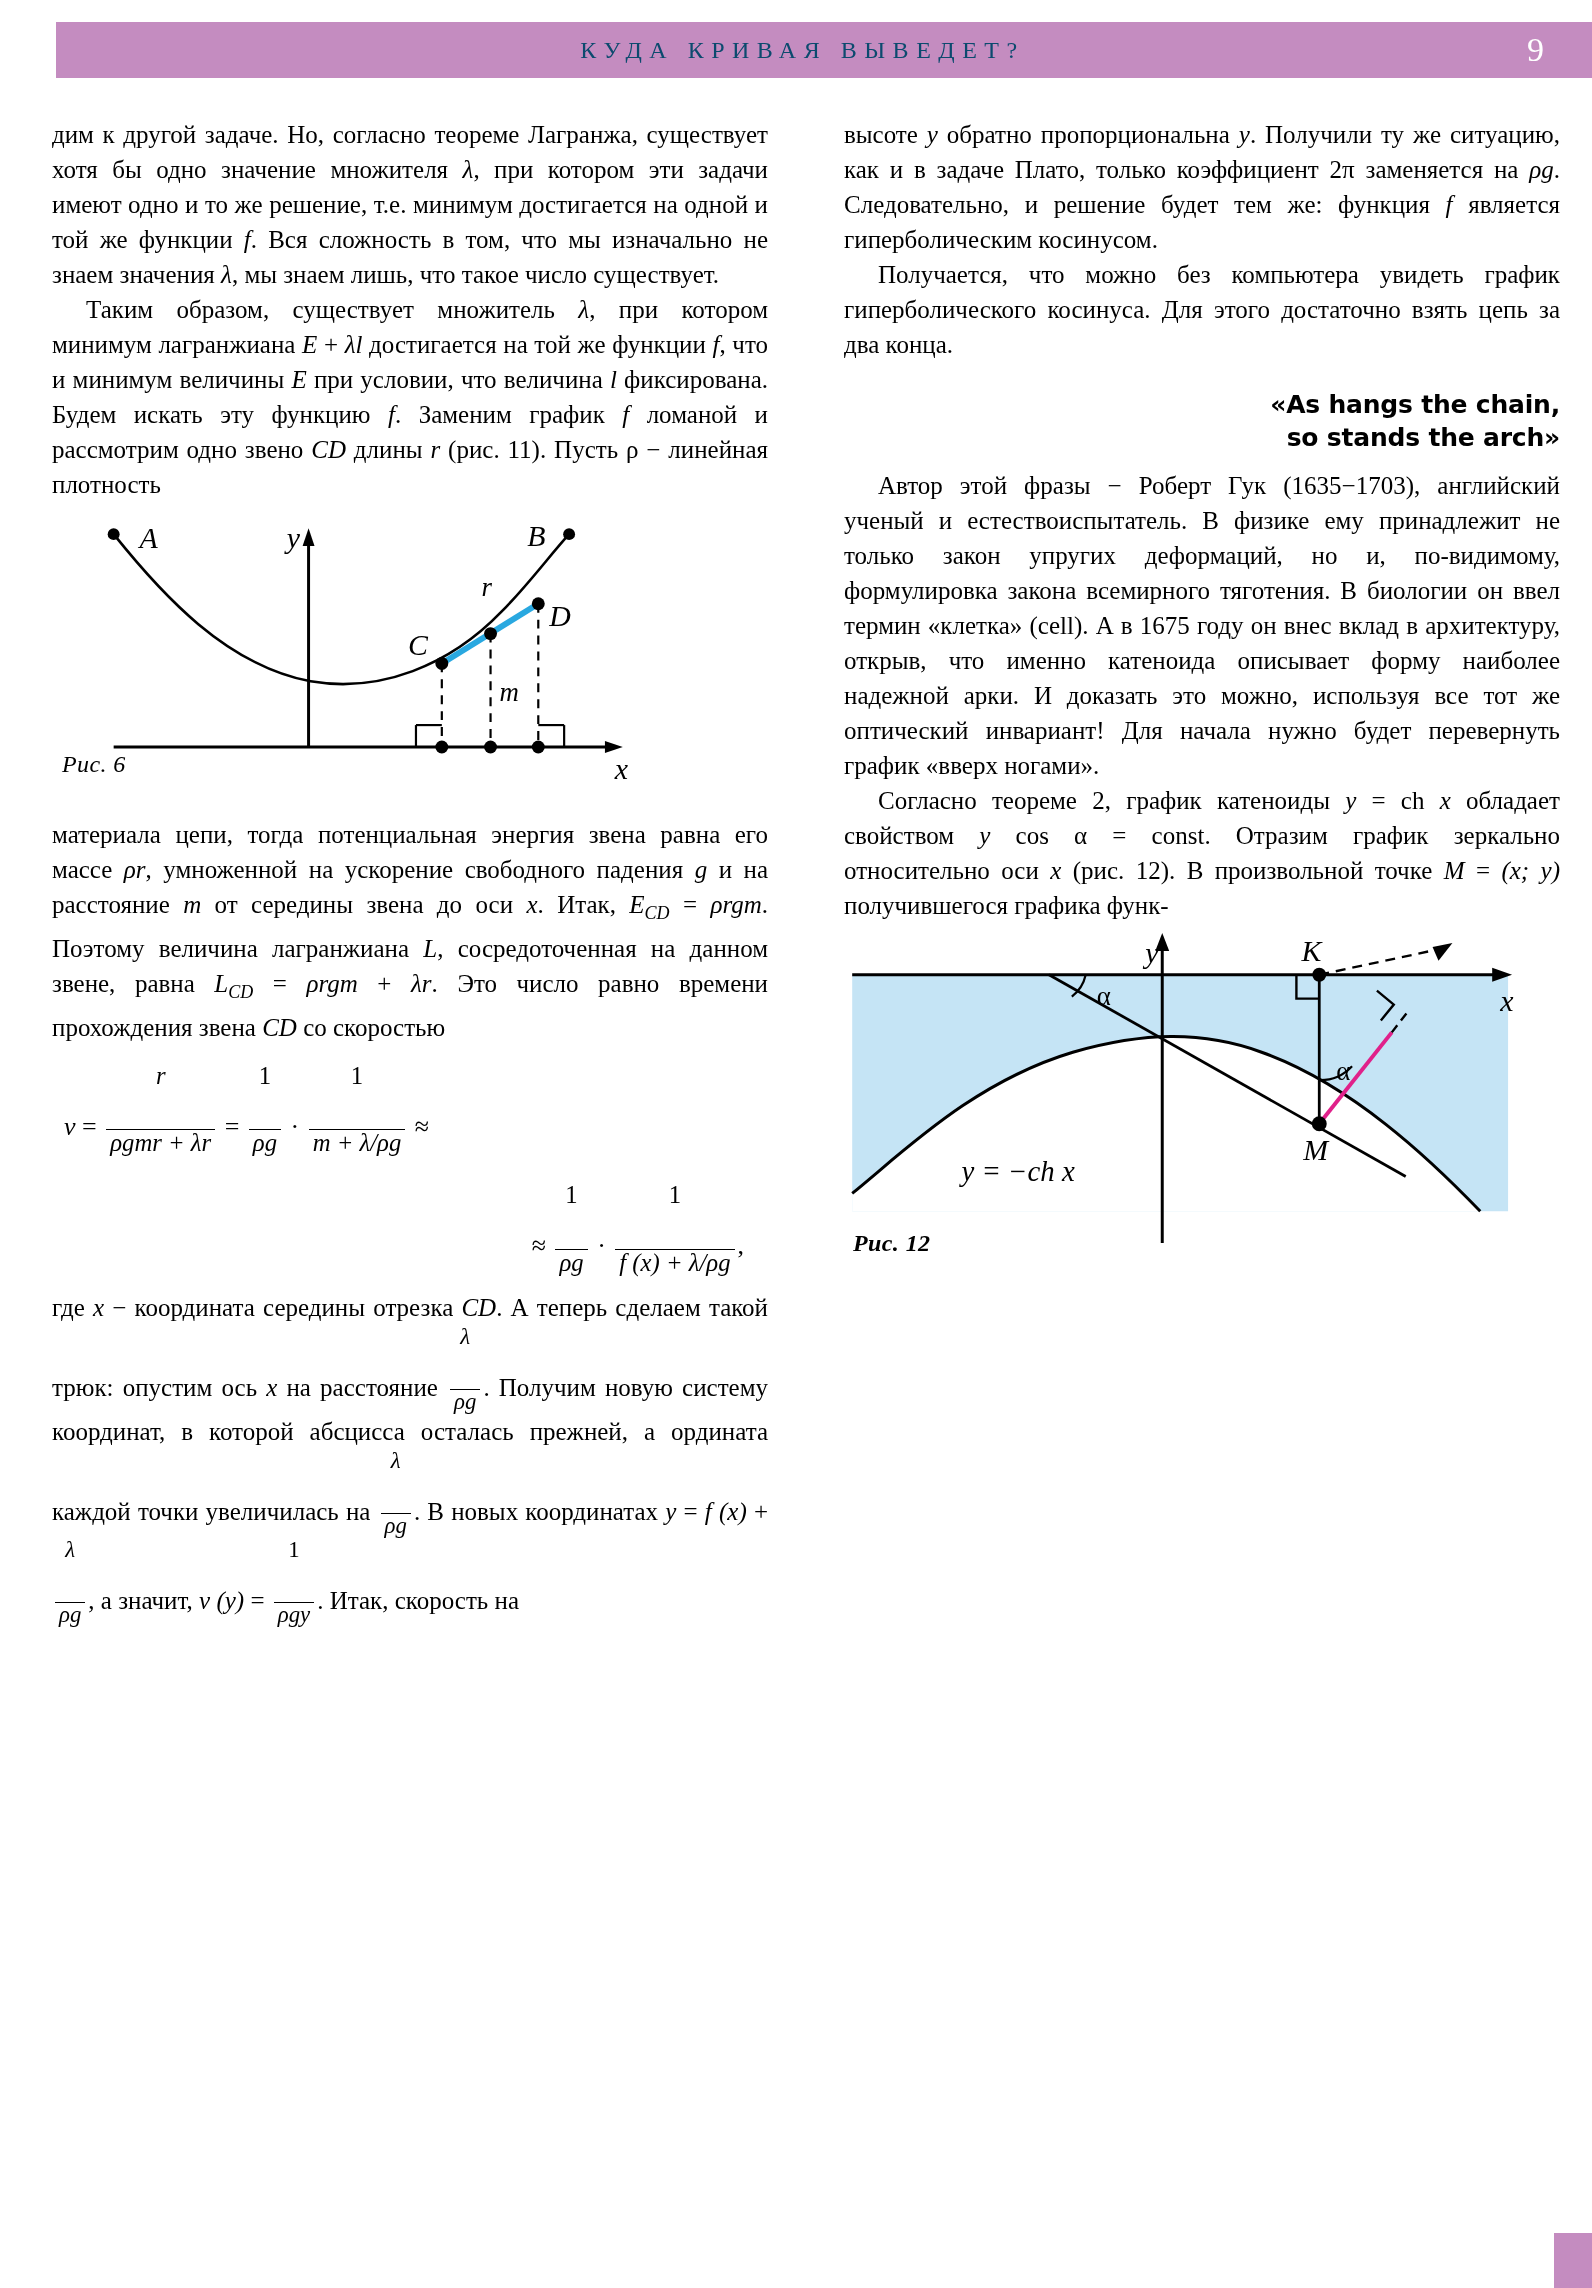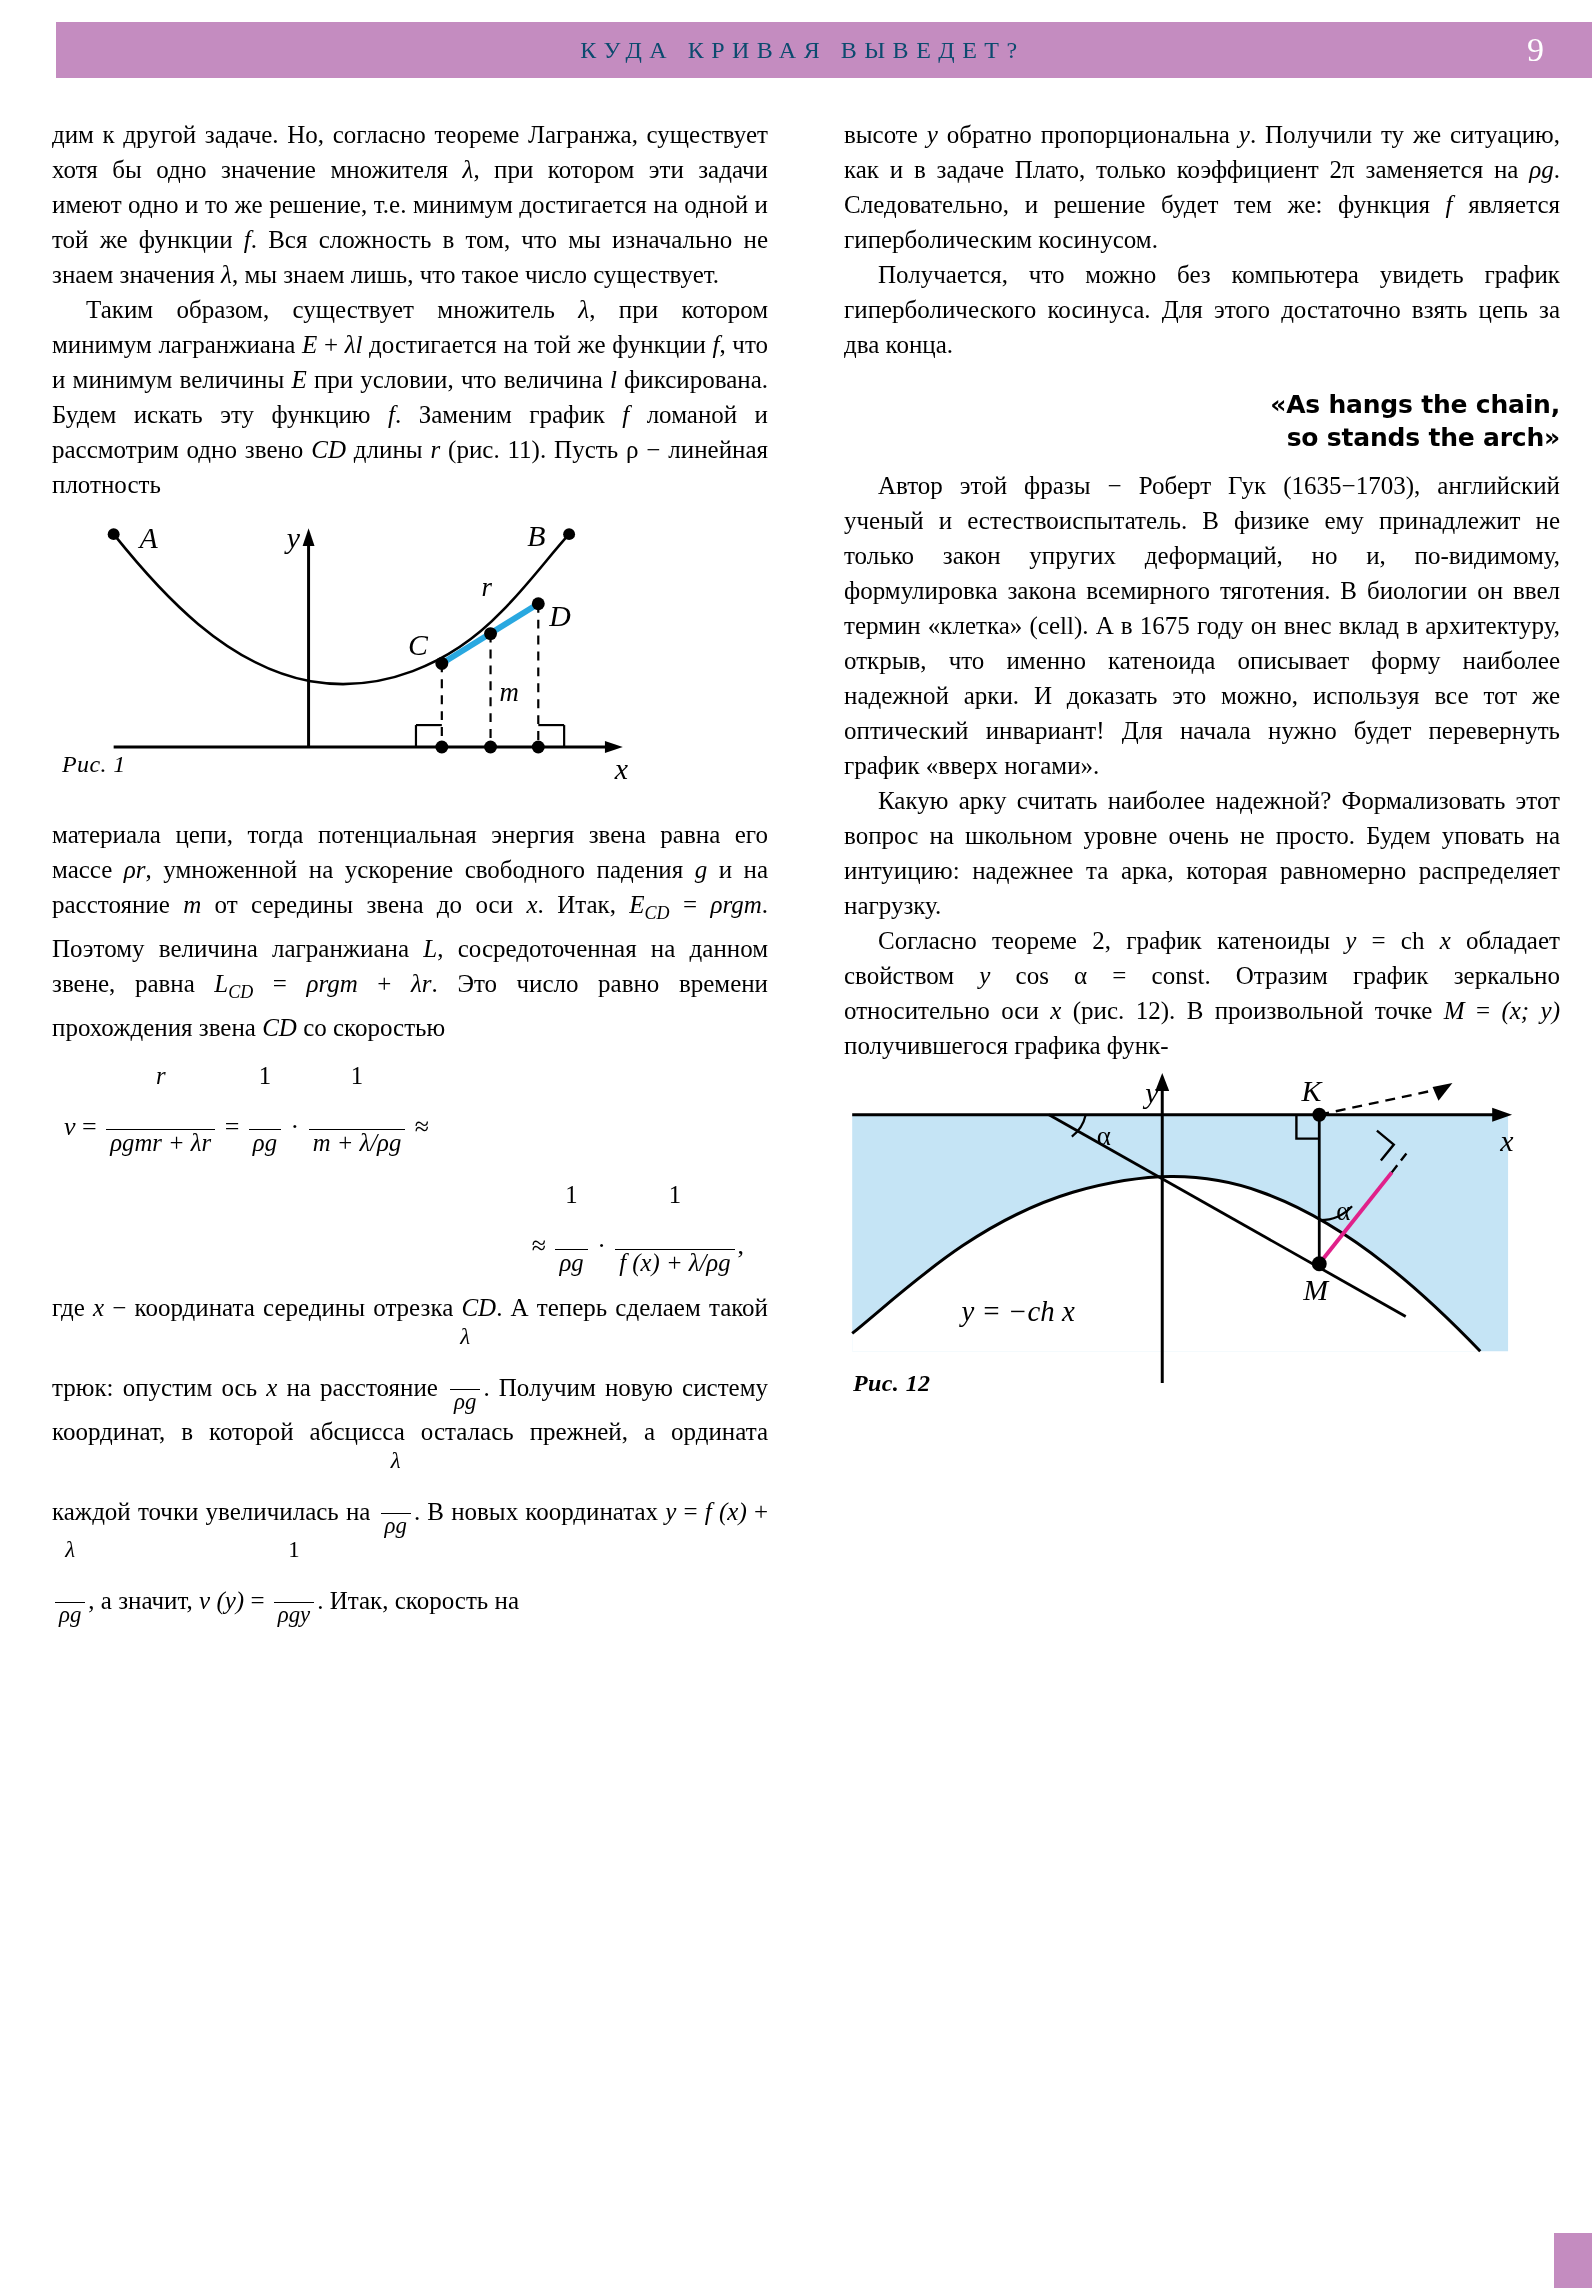--- a/index.html
+++ b/index.html
@@ -131,21 +131,21 @@
 
       <text x="88" y="32" font-size="30" font-style="italic">A</text>
       <text x="478" y="30" font-size="30" font-style="italic">B</text>
       <text x="358" y="140" font-size="30" font-style="italic">C</text>
       <text x="500" y="110" font-size="30" font-style="italic">D</text>
       <text x="432" y="80" font-size="27" font-style="italic">r</text>
       <text x="450" y="186" font-size="27" font-style="italic">m</text>
       <text x="236" y="32" font-size="30" font-style="italic">y</text>
       <text x="566" y="264" font-size="30" font-style="italic">x</text>
     </svg>
-    <div class="fig-caption" style="position:absolute;left:10px;top:225px;">Рис. 1</div>
+    <div class="fig-caption" style="position:absolute;left:10px;top:225px;">Рис. 6</div>
   </div>
 
   <p style="margin-top:34px;"><span>материала цепи, тогда потенциальная энер­гия звена равна его массе </span><span class="i">ρr</span><span>, умноженной на ускорение свободного падения </span><span class="i">g</span><span> и на расстояние </span><span class="i">m</span><span> от середины звена до оси </span><span class="i">x</span><span>. Итак, </span><span class="i">E</span><sub class="i" style="font-size:0.72em">CD</sub><span> = </span><span class="i">ρrgm</span><span>. Поэтому величина лаг­ранжиана </span><span class="i">L</span><span>, сосредоточенная на данном звене, равна </span><span class="i">L</span><sub class="i" style="font-size:0.72em">CD</sub><span> = </span><span class="i">ρrgm</span><span> + </span><span class="i">λr</span><span>. Это число равно времени прохождения звена </span><span class="i">CD</span><span> со скоростью</span></p>
 
   <div class="eqblock">
     <span class="eqline eq-pad">
       <span class="i">v</span>
       <span>=</span>
       <span class="frac">
         <span class="num i">r</span>
@@ -188,21 +188,20 @@
 
   <p class="ind">Получается, что можно без компьютера увидеть график гиперболического косину­са. Для этого достаточно взять цепь за два конца.</p>
 
   <div class="eng-heading">
     <span>«As hangs the chain,</span><br>
     <span>so stands the arch»</span>
   </div>
 
   <p class="ind">Автор этой фразы − Роберт Гук (1635−1703), английский ученый и естествоиспы­татель. В физике ему принадлежит не только закон упругих деформаций, но и, по-видимому, формулировка закона все­мирного тяготения. В биологии он ввел термин «клетка» (cell). А в 1675 году он внес вклад в архитектуру, открыв, что именно катеноида описывает форму наи­более надежной арки. И доказать это мож­но, используя все тот же оптический инва­риант! Для начала нужно будет перевер­нуть график «вверх ногами».</p>
 
-  <p class="ind">Какую арку считать наиболее надеж­ной? Формализовать этот вопрос на школь­ном уровне очень не просто. Будем упо­вать на интуицию: надежнее та арка, кото­рая равномерно распределяет нагрузку.</p>
 
   <p class="ind"><span>Согласно теореме 2, график катеноиды </span><span class="i">y</span><span> = ch </span><span class="i">x</span><span> обладает свойством </span><span class="i">y</span><span> cos α = const</span><span>. Отразим график зеркально относительно оси </span><span class="i">x</span><span> (рис. 12). В произвольной точке </span><span class="i">M</span><span> = </span><span class="i">(x; y)</span><span> получившегося графика функ-</span></p>
 
   <div id="fig12-wrap">
     <svg width="716" height="318" viewBox="0 0 720 320" style="font-size:25.2px">
 
       <rect x="8" y="42" width="660" height="238" fill="#c5e4f5"></rect>
 
       <path d="M 8 280 L 8 262 C 60 220, 130 150, 230 120 C 300 100, 360 98, 420 120 C 510 152, 590 228, 640 280 Z" fill="#ffffff"></path>
 

